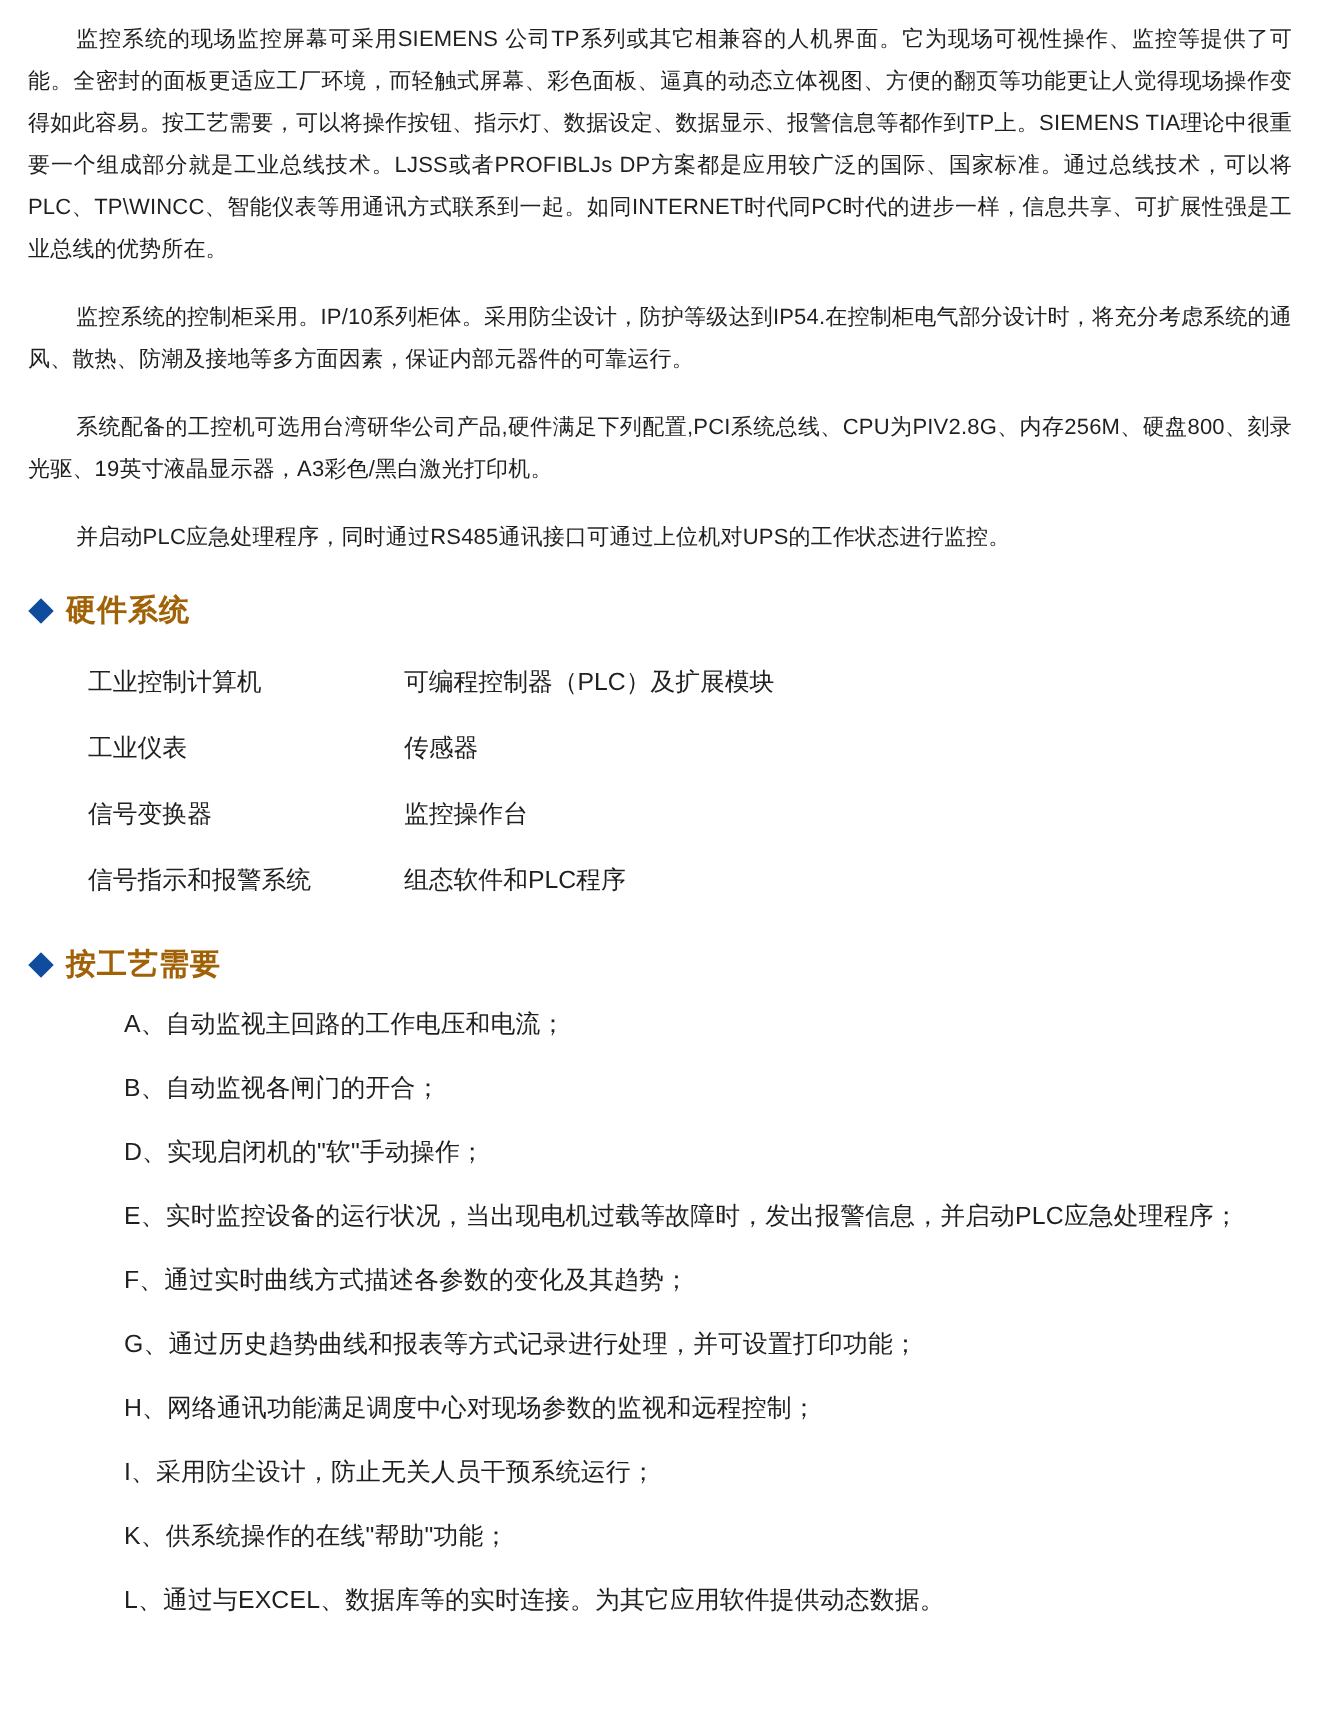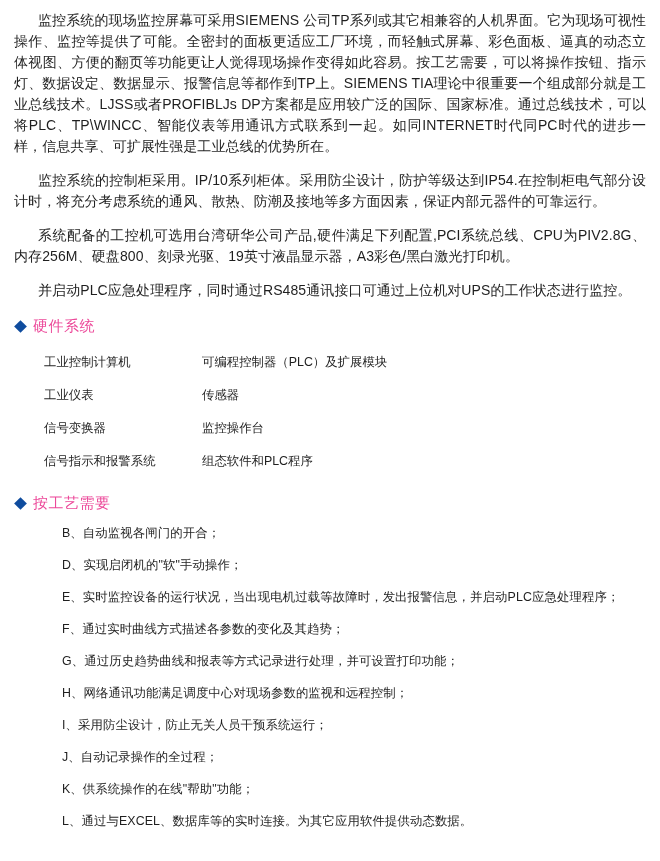--- a/index.html
+++ b/index.html
@@ -14,21 +14,21 @@
     color: #222222;
     -webkit-font-smoothing: antialiased;
   }
   .page {
     width: 660px;
     box-sizing: border-box;
     padding: 10px 14px 6px 14px;
   }
   p.para {
     margin: 0 0 13px 0;
-    font-size: 14px;
+    font-size: 11px;
     line-height: 21px;
     text-align: justify;
     color: #1f1f1f;
     letter-spacing: 0.1px;
   }
   p.para.indent {
     text-indent: 24px;
   }
   .section-head {
     display: flex;
@@ -40,22 +40,22 @@
     display: inline-block;
     width: 9px;
     height: 9px;
     background: #0f4c9e;
     transform: rotate(45deg);
     flex: 0 0 auto;
     margin-left: 2px;
   }
   .section-title {
     font-size: 15px;
-    font-weight: normal;
-    color: #ec4899;
+    font-weight: bold;
+    color: #a16207;
     letter-spacing: 0.5px;
   }
   .hw-table {
     margin: 6px 2px 4px 0;
     border-collapse: collapse;
   }
   .hw-table td {
     font-size: 12.4px;
     line-height: 21px;
     padding: 6px 0 6px 0;
@@ -119,25 +119,25 @@
       </tr>
     </tbody>
   </table>
 
   <div class="section-head">
     <span class="diamond"></span>
     <span class="section-title">按工艺需要</span>
   </div>
 
   <ul class="sw-list">
+    <li>A、自动监视主回路的工作电压和电流；</li>
     <li>B、自动监视各闸门的开合；</li>
     <li>D、实现启闭机的"软"手动操作；</li>
     <li>E、实时监控设备的运行状况，当出现电机过载等故障时，发出报警信息，并启动PLC应急处理程序；</li>
     <li>F、通过实时曲线方式描述各参数的变化及其趋势；</li>
     <li>G、通过历史趋势曲线和报表等方式记录进行处理，并可设置打印功能；</li>
     <li>H、网络通讯功能满足调度中心对现场参数的监视和远程控制；</li>
     <li>I、采用防尘设计，防止无关人员干预系统运行；</li>
-    <li>J、自动记录操作的全过程；</li>
     <li>K、供系统操作的在线"帮助"功能；</li>
     <li>L、通过与EXCEL、数据库等的实时连接。为其它应用软件提供动态数据。</li>
   </ul>
 
 </div>
 
 </body></html>

